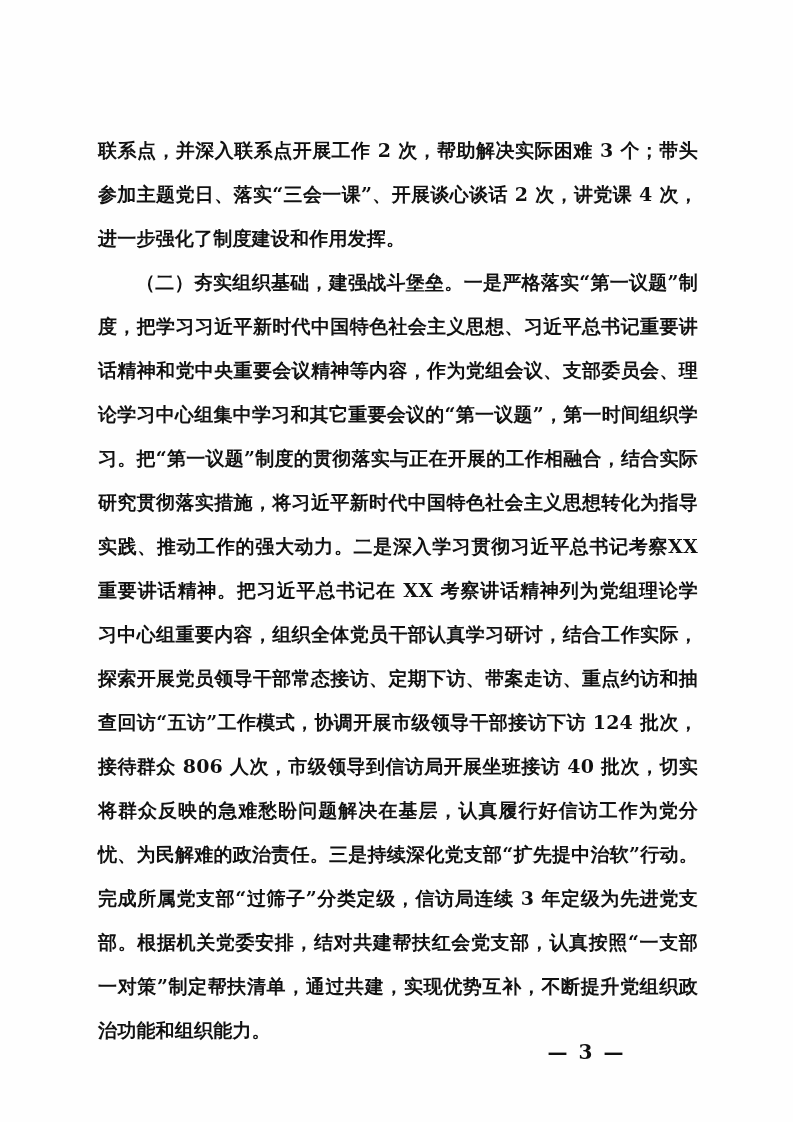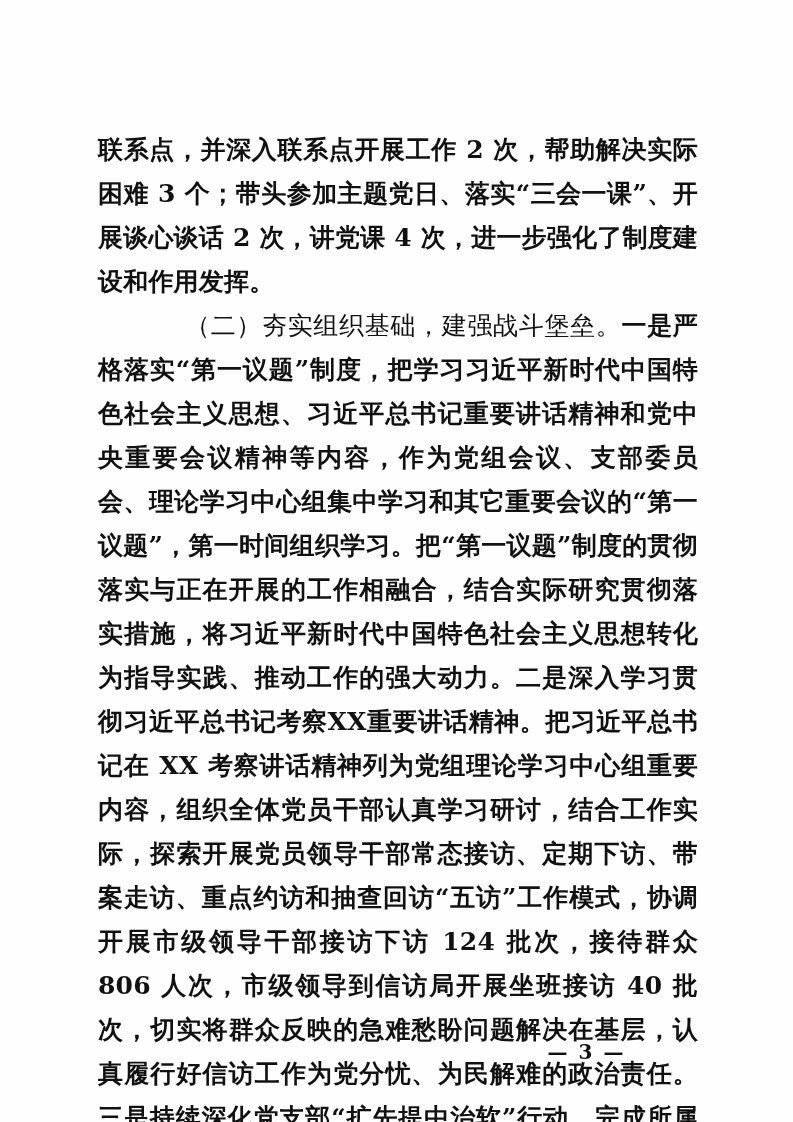--- a/index.html
+++ b/index.html
@@ -23,34 +23,33 @@
     background: #fefefe;
   }
   .content {
     position: absolute;
     left: 98px;
     top: 128px;
     width: 600px;
   }
   p.para {
     margin: 0;
-    font-size: 25px;
+    font-size: 19px;
     line-height: 44px;
     text-align: justify;
     text-justify: inter-ideograph;
     letter-spacing: 0.2px;
     font-weight: 600;
     color: #111111;
   }
   p.indent {
     text-indent: 2em;
   }
   .bold-lead {
-    font-weight: 400;
-    margin-left: 37px;
+    font-weight: 700;
   }
   .footer {
     position: absolute;
     left: 0;
     top: 1040px;
     width: 793px;
     text-align: center;
     font-size: 20px;
     font-weight: 700;
     color: #111111;

